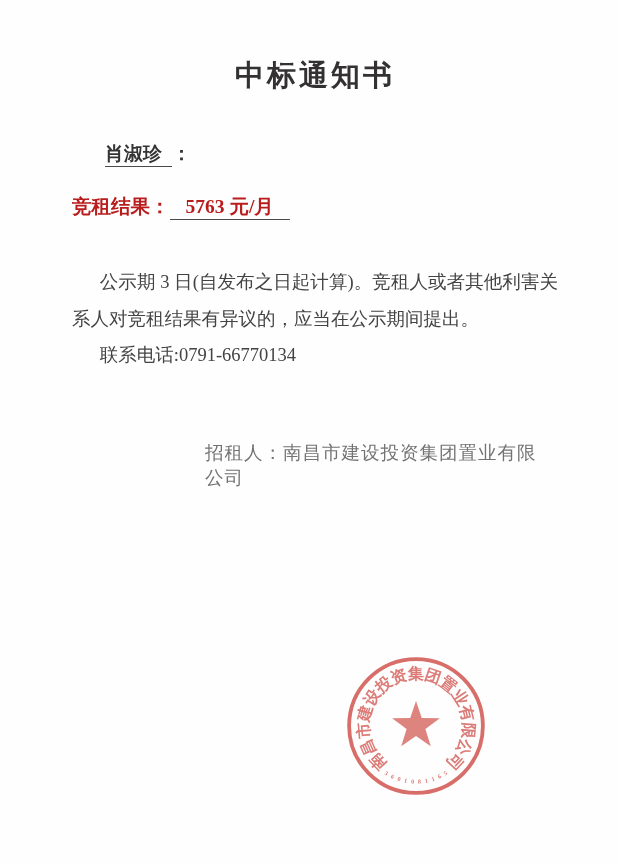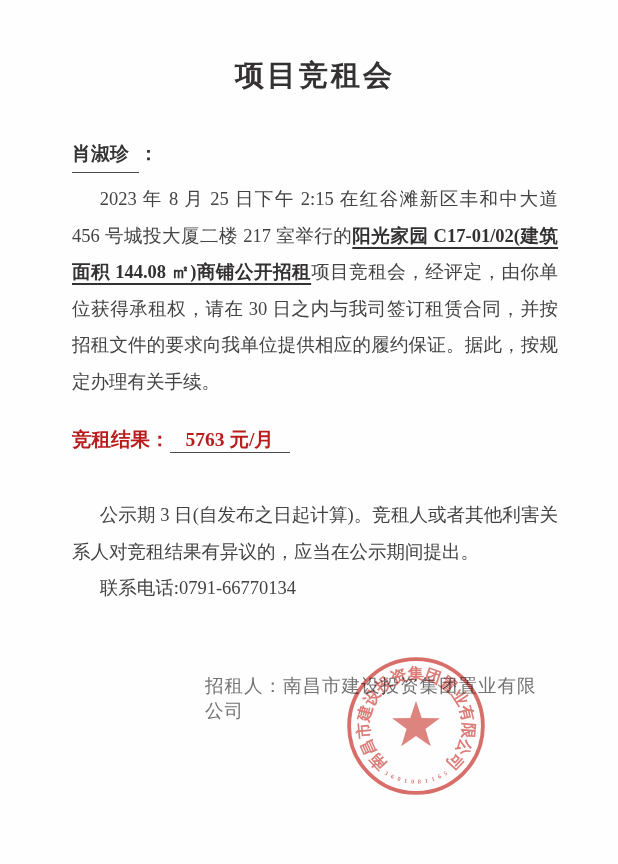--- a/index.html
+++ b/index.html
@@ -24,21 +24,22 @@
     color:#333131;
   }
   .addressee{
     margin-top:45px;
     font-size:19px;
     font-weight:700;
     color:#343434;
   }
   .addressee .name{
     border-bottom:1.6px solid #4a4a4a;
-    padding:0 10px 8px 0;
+    padding:0 10px 2px 0;
+    margin-left:33px;
   }
   .para{
     margin:0;
     font-size:18.5px;
     line-height:36.5px;
     text-align:justify;
     text-justify:inter-ideograph;
     color:#434343;
   }
   .para1{ margin-top:14px; text-indent:1.5em; }
@@ -91,29 +92,26 @@
     font-family:"Liberation Serif","DejaVu Serif",serif;
     font-weight:700;
   }
 </style>
 </head>
 <body>
 
 <div class="page">
   <div class="content">
 
-    <h1 class="title">项目竞租会</h1>
+    <h1 class="title">中标通知书</h1>
 
     <div class="addressee">
       <span class="name">肖淑珍</span><span>：</span>
     </div>
 
-    <p class="para para1">
-      <span>2023 年 8 月 25 日下午 2:15 在红谷滩新区丰和中大道 456 号城投大厦二楼 217 室举行的</span><span class="hl">阳光家园 C17-01/02(建筑面积 144.08 ㎡)商铺公开招租</span><span>项目竞租会，经评定，由你单位获得承租权，请在 30 日之内与我司签订租赁合同，并按招租文件的要求向我单位提供相应的履约保证。据此，按规定办理有关手续。</span>
-    </p>
 
     <div class="result-line">
       <span class="label">竞租结果：</span><span class="value">5763 元/月</span>
     </div>
 
     <div class="para2block">
       <p class="para para2">公示期 3 日(自发布之日起计算)。竞租人或者其他利害关系人对竞租结果有异议的，应当在公示期间提出。</p>
       <p class="info-line">联系电话:0791-66770134</p>
     </div>
 

